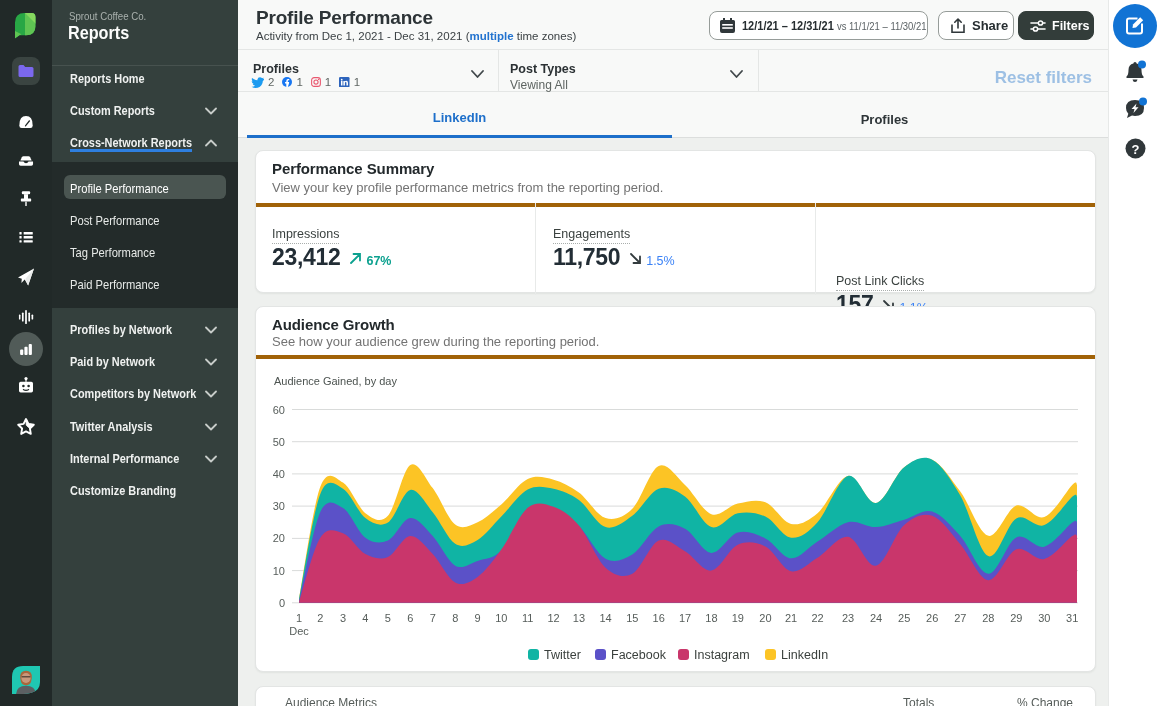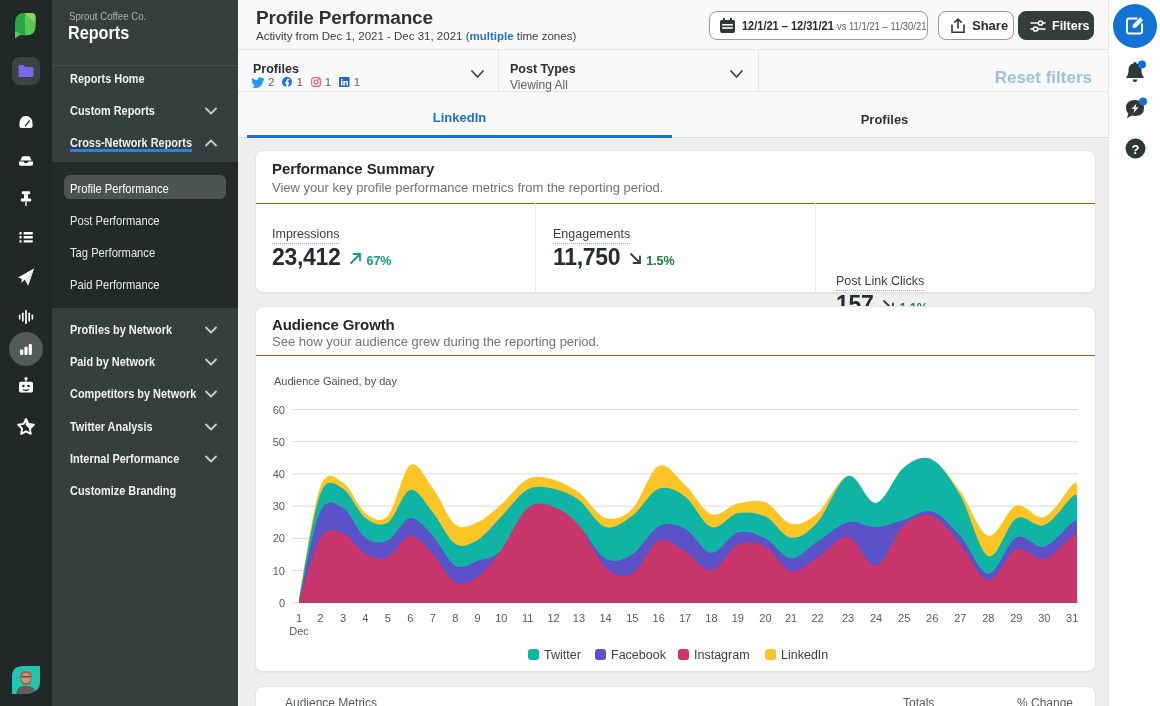--- a/index.html
+++ b/index.html
@@ -31,33 +31,33 @@
 #filterbar { position:absolute; left:0; top:50px; width:870px; height:42px; background:#f8f9f8; border-bottom:1px solid #e4e6e5; }
 #filterbar .flabel { font-size:12.5px; font-weight:bold; color:#2b3134; }
 #filterbar .fsub { font-size:12px; color:#5d6461; }
 .fdiv { position:absolute; top:0; width:1px; height:42px; background:#e4e6e5; }
 #tabs { position:absolute; left:0; top:92px; width:870px; height:46px; background:#f8f9f8; border-bottom:1px solid #dcdedd; }
 .tab { position:absolute; top:0; width:425px; height:46px; display:flex; align-items:center; justify-content:center; padding-top:8px; font-size:13px; font-weight:bold; }
 #tabov { left:9px; color:#1d6fca; border-bottom:3px solid #1d6fca; }
 #tabpr { left:434px; color:#2e3538; }
 
 .card { position:absolute; left:17px; width:841px; background:#fff; border:1px solid #e3e5e4; border-radius:8px; box-shadow:0 1px 2px rgba(20,30,25,.06); }
-.cardhead { position:relative; border-bottom:1px solid #a16207; }
+.cardhead { position:relative; border-bottom:4px solid #a16207; }
 .cardhead h2 { font-size:15px; line-height:17px; color:#23292c; letter-spacing:-.1px; }
 .cardhead .desc { font-size:13px; line-height:13px; color:#737373; margin-top:2px; }
 #pcard { top:150px; height:143px; }
 #acard { top:306px; height:366px; }
 #tcard { top:686px; height:60px; }
 .metcol .mlab { font-size:12.5px; color:#3a413f; display:inline-block; border-bottom:1.5px dotted #a9aeac; padding-bottom:2px;text-align:center; }
 .metcol .mval { font-size:23px; font-weight:bold; color:#222d35; letter-spacing:-.3px; }
 .mets { position:absolute; top:52px; left:0; width:100%; height:92px; }
 .mdiv { position:absolute; top:0; width:1px; height:92px; background:#e8eae9; }
 .delta { font-size:12.5px; font-weight:bold; }
 .teal { color:#0ca18f; }
-.dark { color:#15803d; font-weight:bold; }
+.dark { color:#3b82f6; font-weight:normal; }
 </style>
 </head>
 <body>
 
 <div id="rail">
 <svg class="railicon" style="top:13px;" width="22" height="26" viewBox="0 0 22 26">
   <defs>
         <clipPath id="leafc">
           <path d="M0 25.5 L0 9.5 Q0 0 9.5 0 L16.5 0 Q20.4 0 20.4 4 L20.4 13.5 Q20.4 22.2 11.2 22.2 L4.6 22.2 Z"></path>
         </clipPath>

